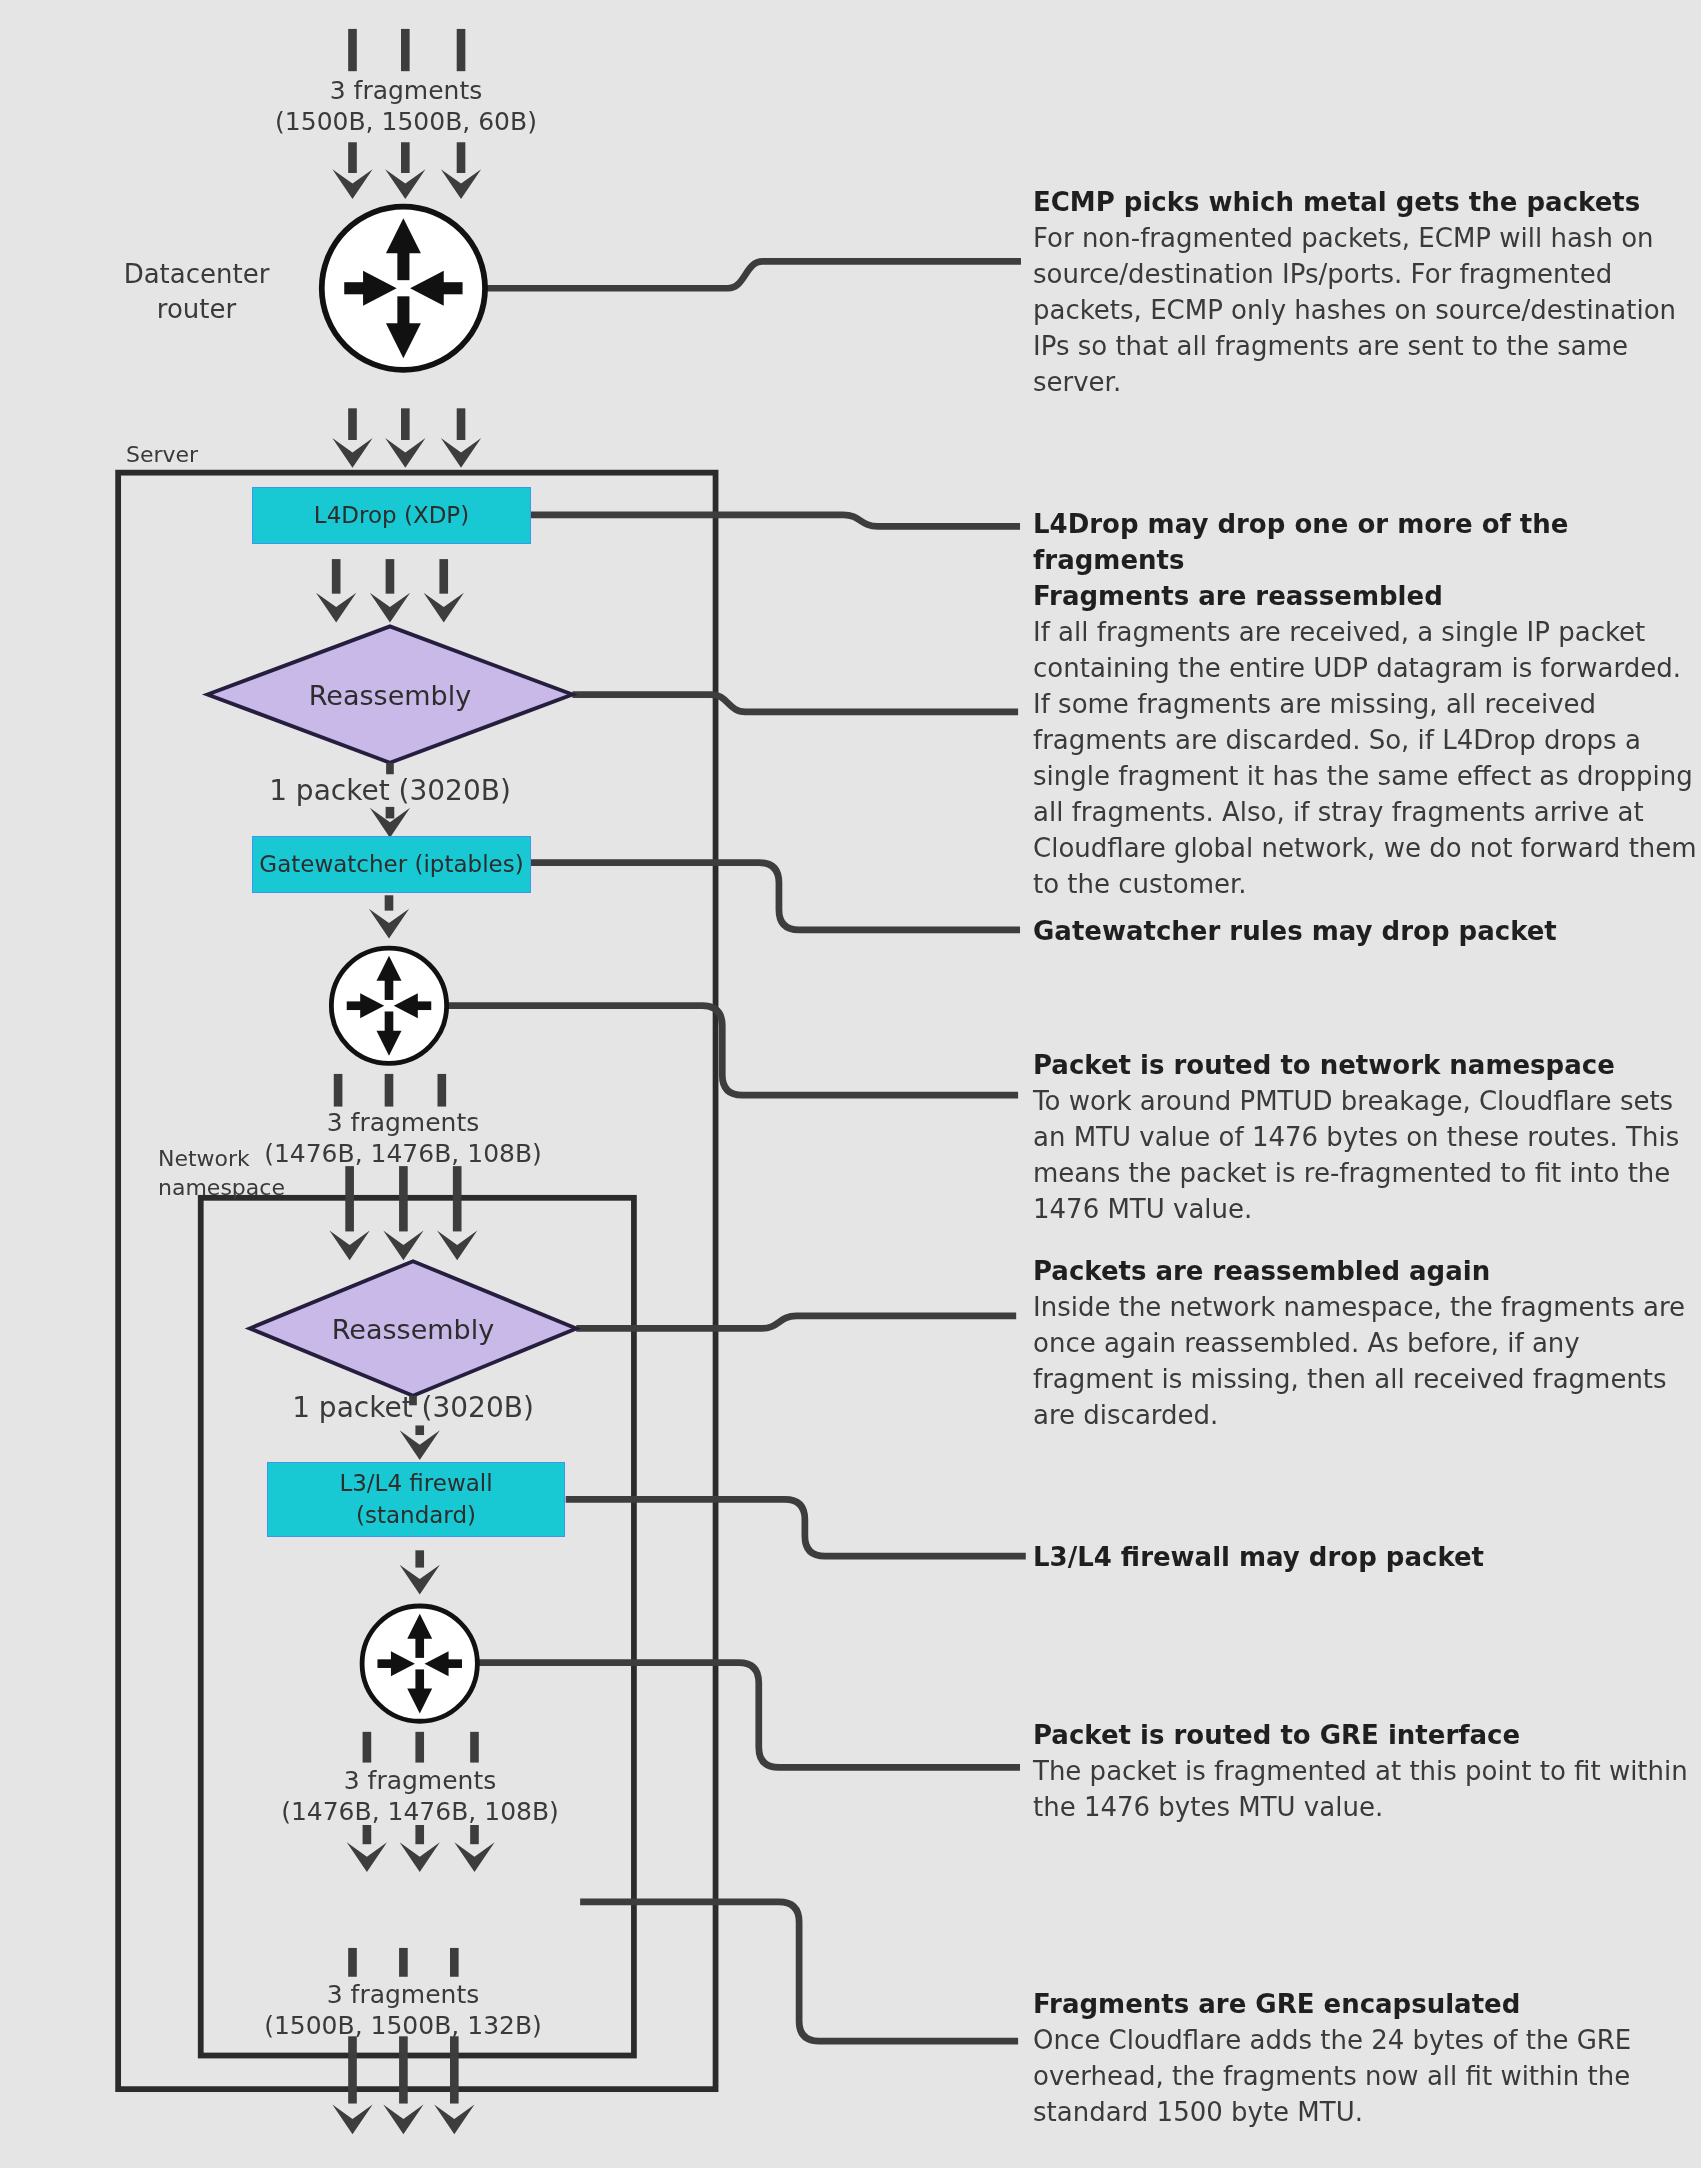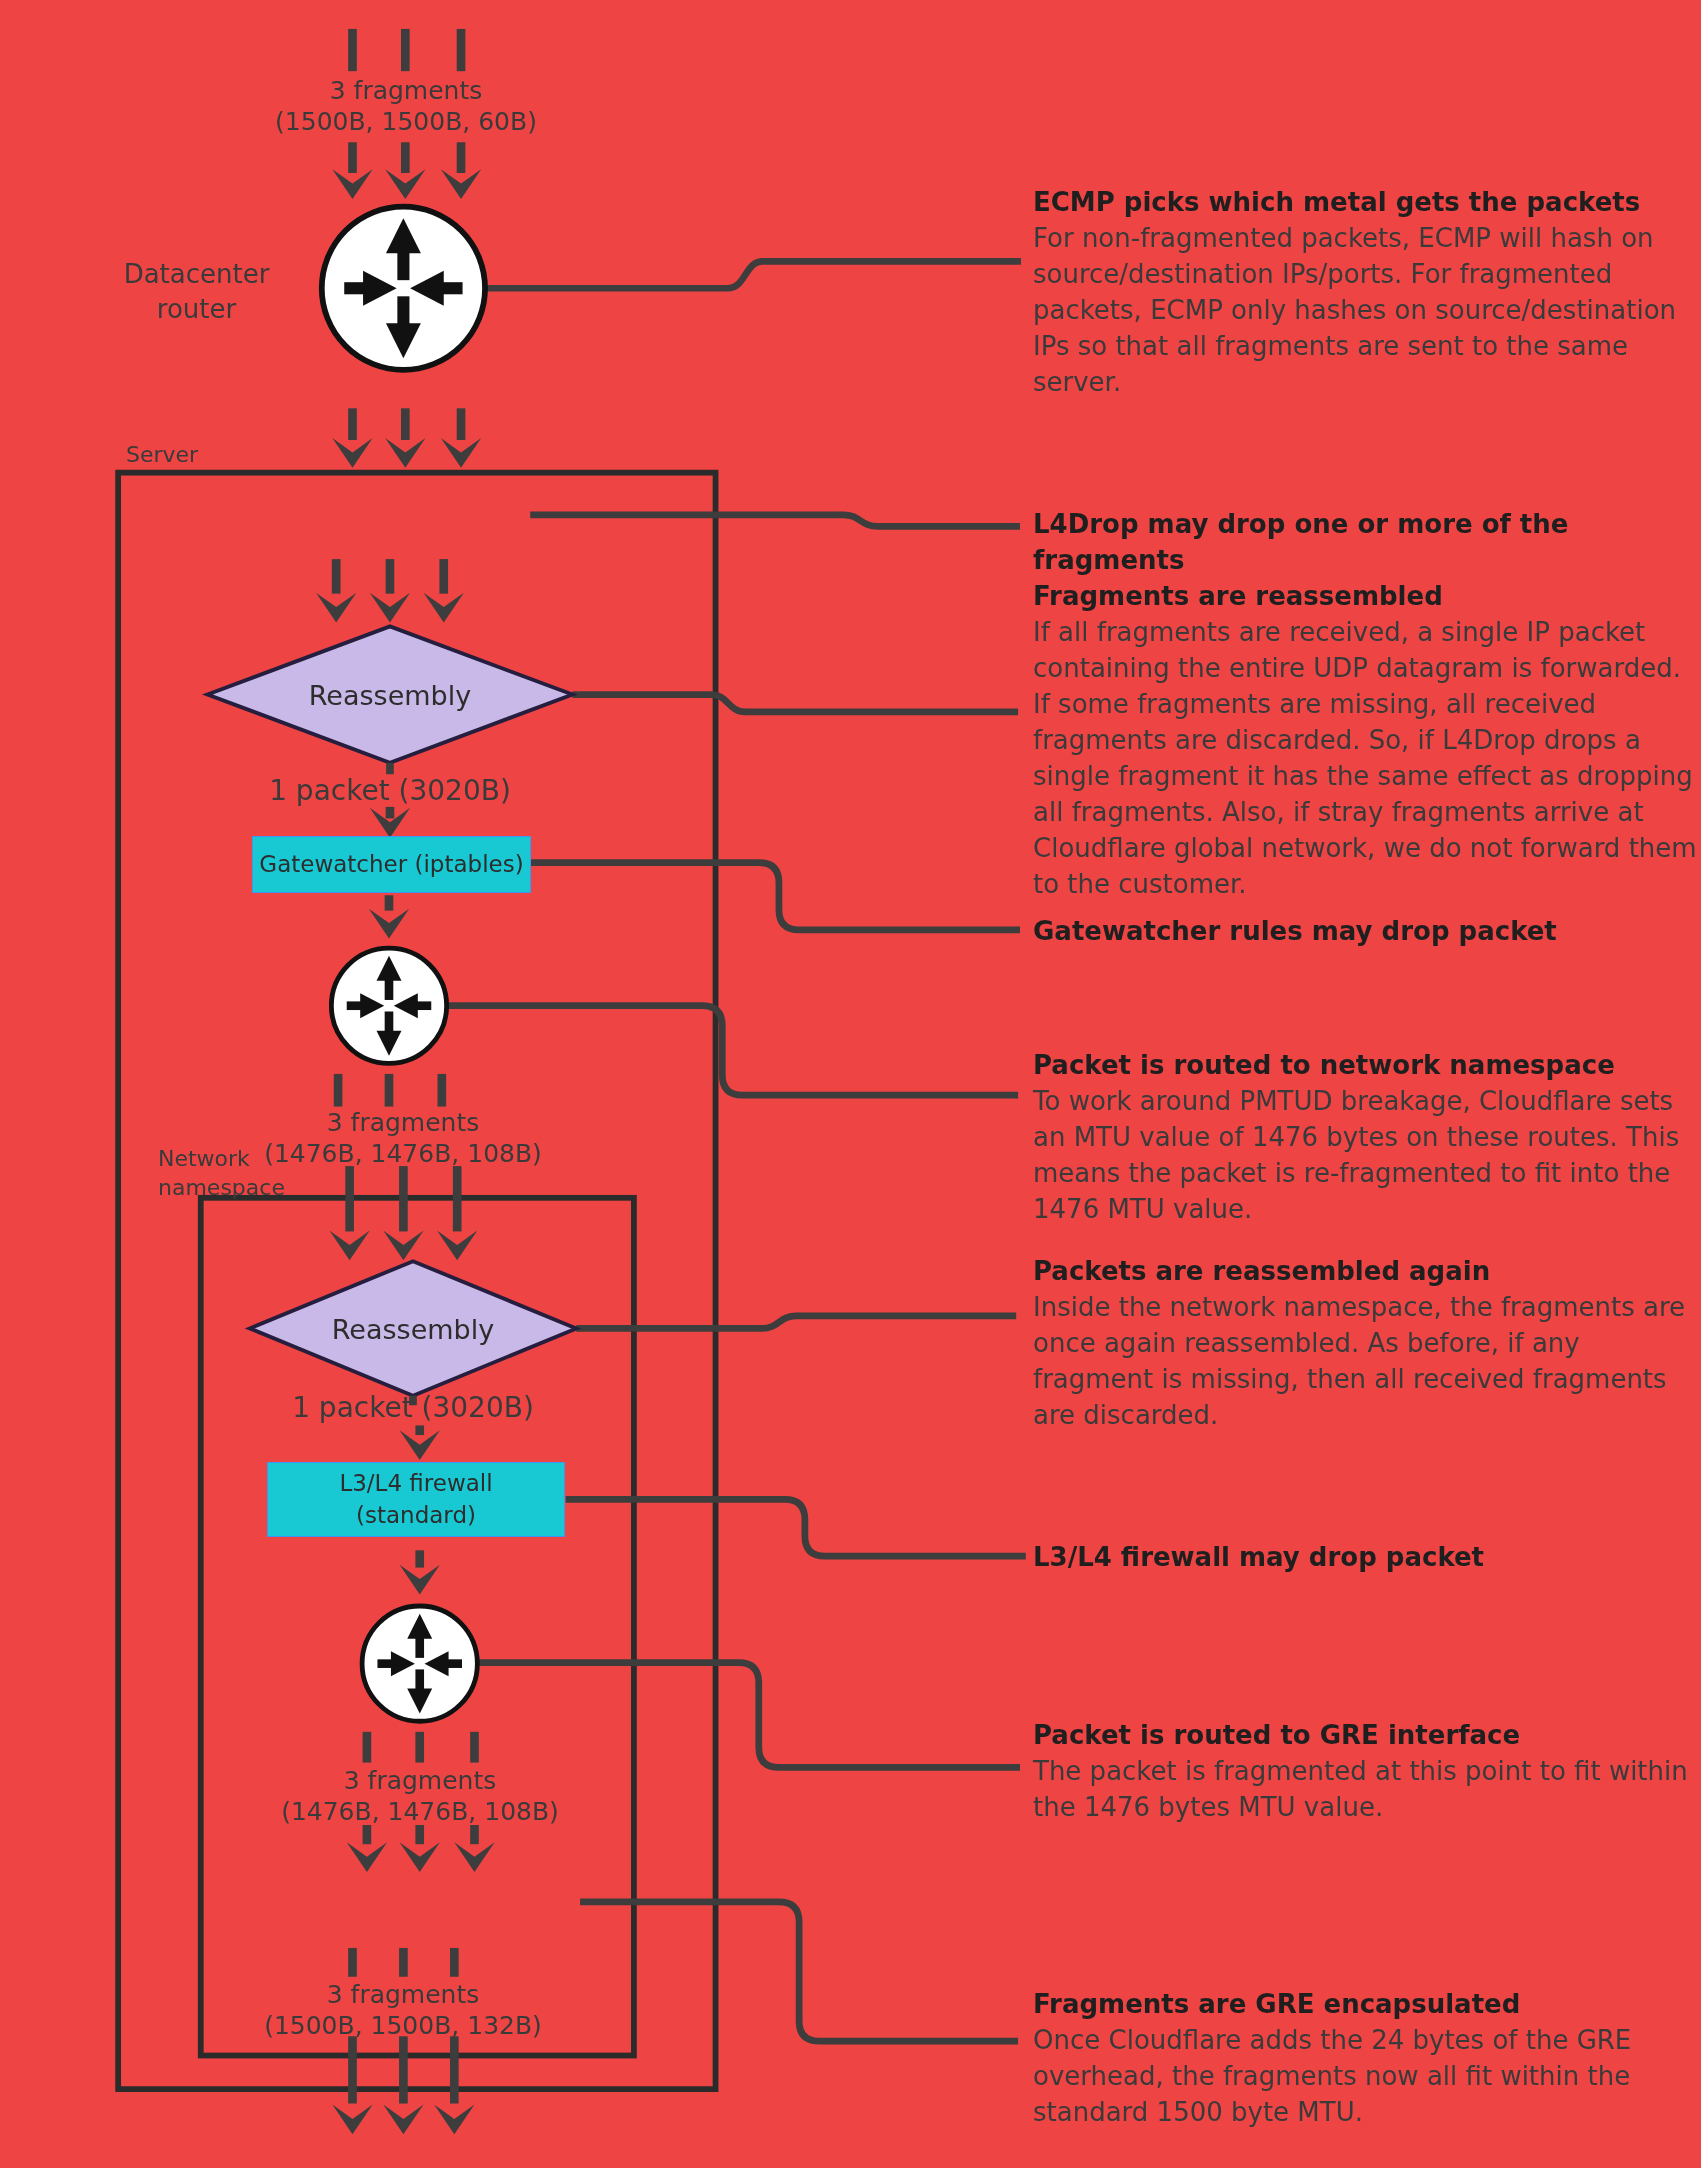--- a/index.html
+++ b/index.html
@@ -1,17 +1,17 @@
 <!DOCTYPE html>
 <html><head>
 <meta charset="utf-8">
 <style>
   html,body{margin:0;padding:0;background:#ffffff;}
   .canvas{
-    position:relative;width:1701px;height:2168px;background:#ef4444;overflow:hidden;
+    position:relative;width:1701px;height:2168px;background:#e5e5e5;overflow:hidden;
     font-family:"DejaVu Sans","Liberation Sans",sans-serif;color:#3a3a3a;
   }
   .layer{position:absolute;left:0;top:0;}
   .node-box{
     position:absolute;background:#18C9D4;border:1.9px solid #3F96F0;
     display:flex;align-items:center;justify-content:center;text-align:center;
     font-size:23px;color:#2d2d2d;line-height:1.35;
   }
   .diamond-label{
     position:absolute;display:flex;align-items:center;justify-content:center;
@@ -184,20 +184,23 @@
 
   <div class="flow-label" style="left:262px;top:75px;width:288px;">
     <div>3 fragments</div>
     <div>(1500B, 1500B, 60B)</div>
   </div>
 
   <div class="side-label" style="left:115px;top:257px;width:163px;">Datacenter router</div>
 
   <div class="small-label" style="left:117px;top:440px;margin-left:9px;">Server</div>
 
+  <div class="node-box" style="left:252px;top:487px;width:277px;height:55px;">
+    <span>L4Drop (XDP)</span>
+  </div>
 
   <div class="diamond-label" style="left:246px;top:666px;width:288px;height:58px;">Reassembly</div>
 
   <div class="packet-label" style="left:246px;top:774px;width:288px;">1 packet (3020B)</div>
 
   <div class="node-box" style="left:252px;top:836px;width:277px;height:55px;">
     <span>Gatewatcher (iptables)</span>
   </div>
 
   <div class="flow-label" style="left:259px;top:1107px;width:288px;">

